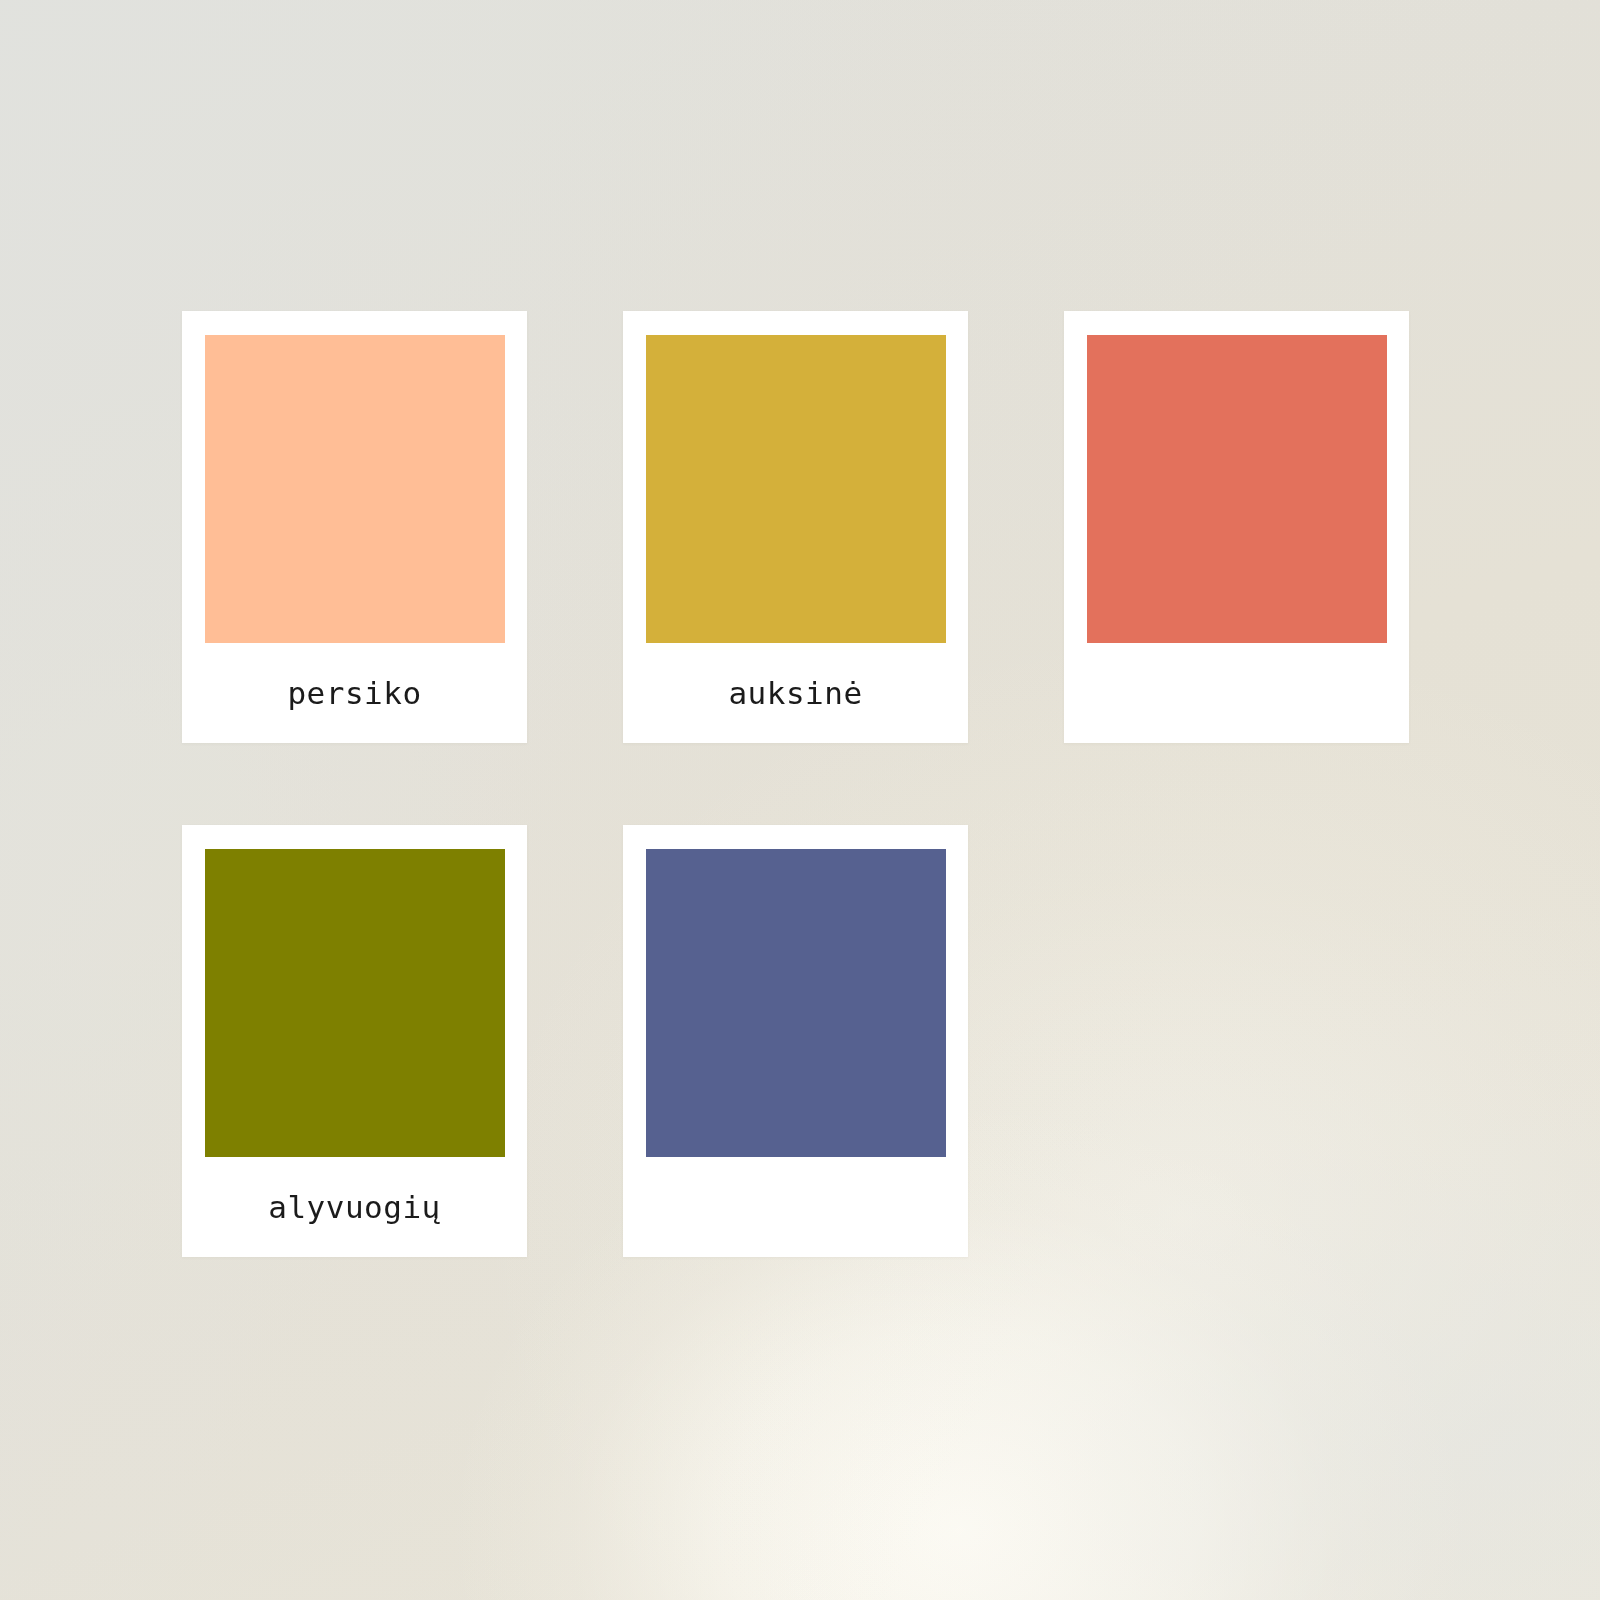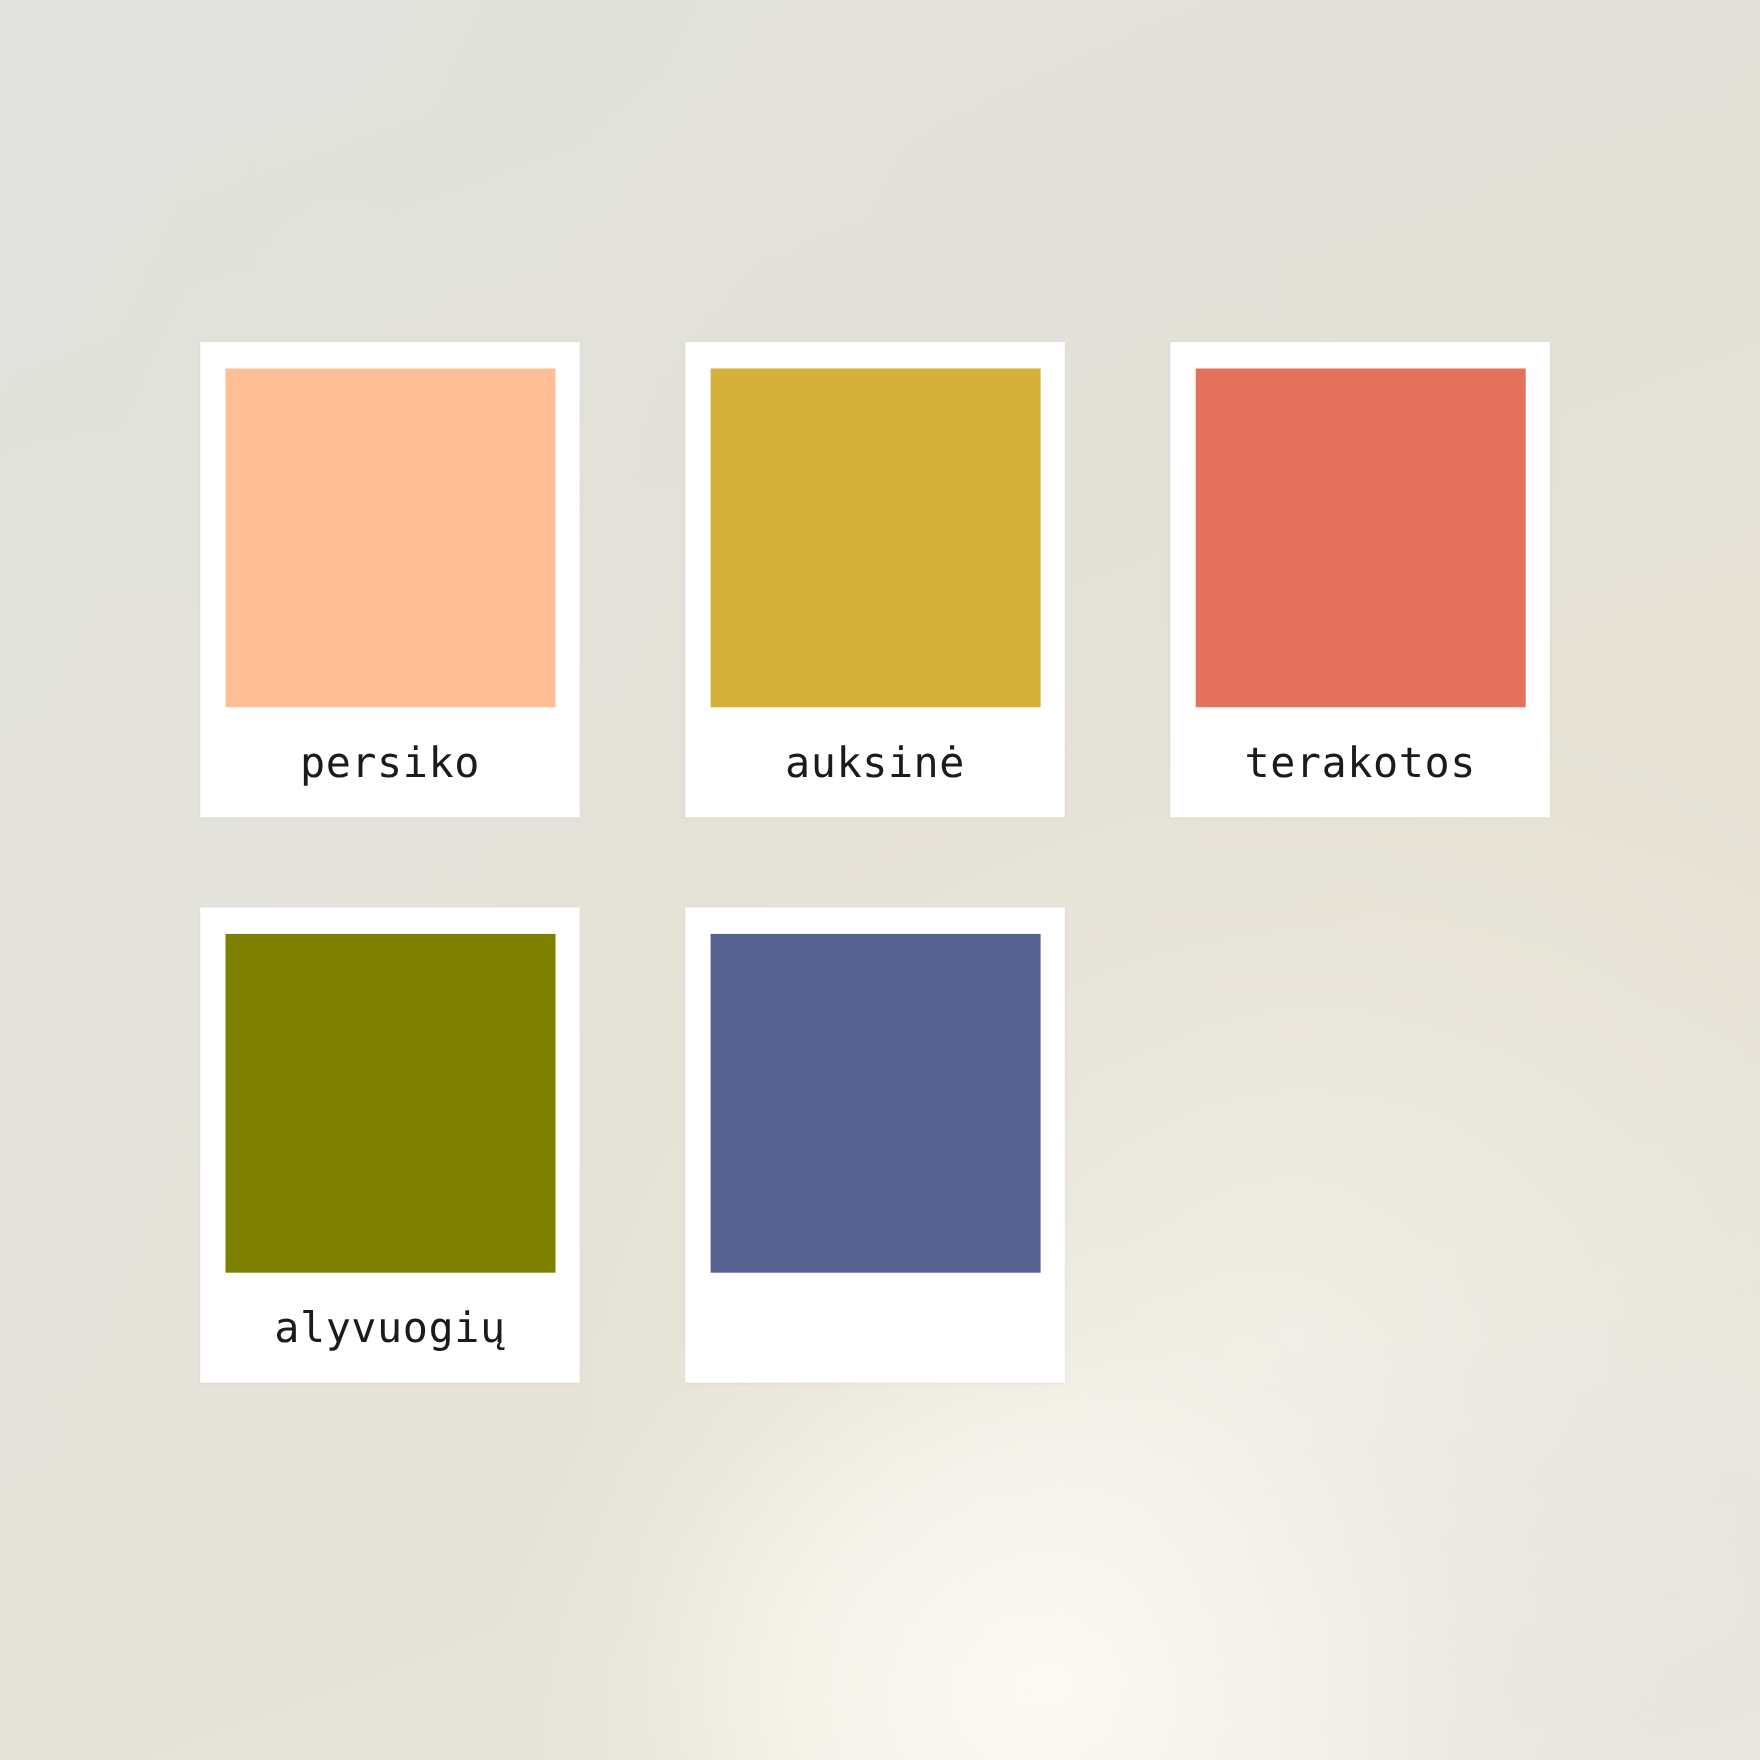--- a/index.html
+++ b/index.html
@@ -71,21 +71,21 @@
     height: 308px;
     flex: none;
   }
 
   .swatch-label {
     flex: 1 1 auto;
     display: flex;
     align-items: center;
     justify-content: center;
     font-family: "DejaVu Sans Mono", "Liberation Mono", monospace;
-    font-size: 38px;
+    font-size: 31px;
     font-weight: 400;
     color: #1b1b1b;
     letter-spacing: 0.5px;
     line-height: 1;
     white-space: nowrap;
   }
 </style>
 </head>
 <body>
 
@@ -101,21 +101,20 @@
       <div class="swatch-label">persiko</div>
     </div>
 
     <div class="swatch-card">
       <div class="swatch-chip" style="background-color: rgb(212, 176, 58);"></div>
       <div class="swatch-label">auksinė</div>
     </div>
 
     <div class="swatch-card">
       <div class="swatch-chip" style="background-color: rgb(227, 113, 92);"></div>
-      <div class="swatch-label">terakotos</div>
     </div>
 
 
     <div class="swatch-card">
       <div class="swatch-chip" style="background-color: rgb(126, 128, 0);"></div>
       <div class="swatch-label">alyvuogių</div>
     </div>
 
     <div class="swatch-card">
       <div class="swatch-chip" style="background-color: rgb(86, 97, 144);"></div>

